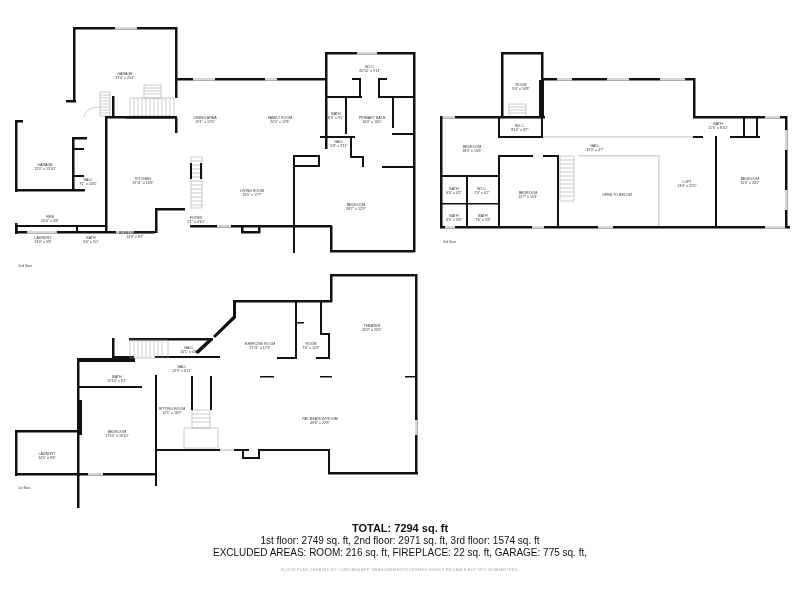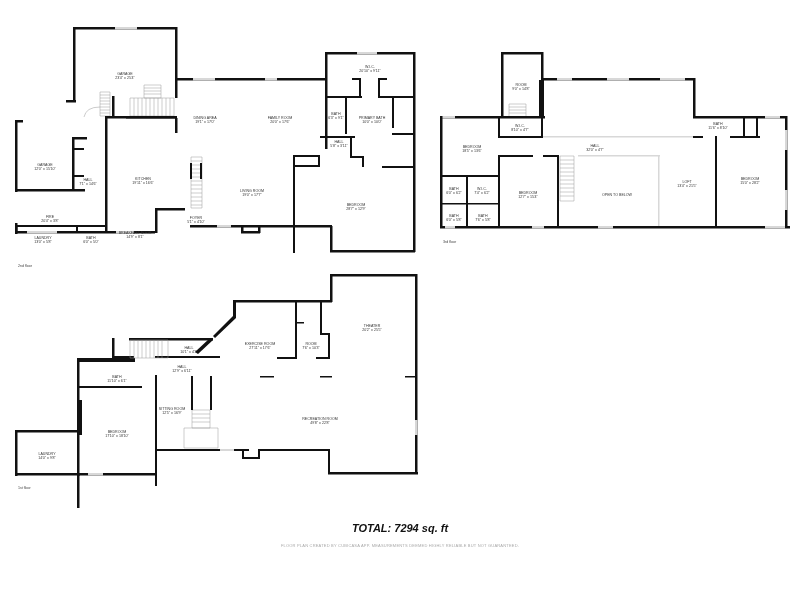--- a/index.html
+++ b/index.html
@@ -3,21 +3,21 @@
 <meta charset="utf-8">
 <style>
   html,body{margin:0;padding:0;background:#fff;}
   body{width:800px;height:600px;position:relative;overflow:hidden;font-family:"Liberation Sans",sans-serif;}
   .plan{position:absolute;left:0;top:0;width:800px;height:600px;}
   .w{fill:#111;}
   .win{fill:#d8d8d8;}
   .lbl{font-family:"Liberation Sans",sans-serif;font-size:3.6px;fill:#333;text-anchor:middle;}
   .floorlbl{font-family:"Liberation Sans",sans-serif;font-size:3.6px;fill:#444;}
   .summary{position:absolute;left:0;top:522px;width:800px;text-align:center;color:#111;}
-  .summary .total{font-weight:bold;font-size:11px;line-height:13px;font-style:italic;}
+  .summary .total{font-weight:bold;font-size:11px;line-height:13px;}
   .summary .line{font-size:10px;line-height:12px;}
   .summary .disc{font-size:4px;color:#aaa;margin-top:8px;letter-spacing:0.2px;}
 </style>
 </head>
 <body>
 
 <svg class="plan" viewBox="0 0 800 600" xmlns="http://www.w3.org/2000/svg">
 
   <g>
 
@@ -285,14 +285,16 @@
     <text class="lbl" x="311" y="349">7'6" x 10'3"</text>
     <text class="lbl" x="372" y="327">THEATER</text>
     <text class="lbl" x="372" y="331">20'2" x 25'5"</text>
     <text class="lbl" x="320" y="420">RECREATION ROOM</text>
     <text class="lbl" x="320" y="424">49'8" x 22'8"</text>
   </g>
 </svg>
 
 <div class="summary">
   <div class="total">TOTAL: 7294 sq. ft</div>
+  <div class="line">1st floor: 2749 sq. ft, 2nd floor: 2971 sq. ft, 3rd floor: 1574 sq. ft</div>
+  <div class="line">EXCLUDED AREAS: ROOM: 216 sq. ft, FIREPLACE: 22 sq. ft, GARAGE: 775 sq. ft,</div>
   <div class="disc">FLOOR PLAN CREATED BY CUBICASA APP. MEASUREMENTS DEEMED HIGHLY RELIABLE BUT NOT GUARANTEED.</div>
 </div>
 
 </body></html>

